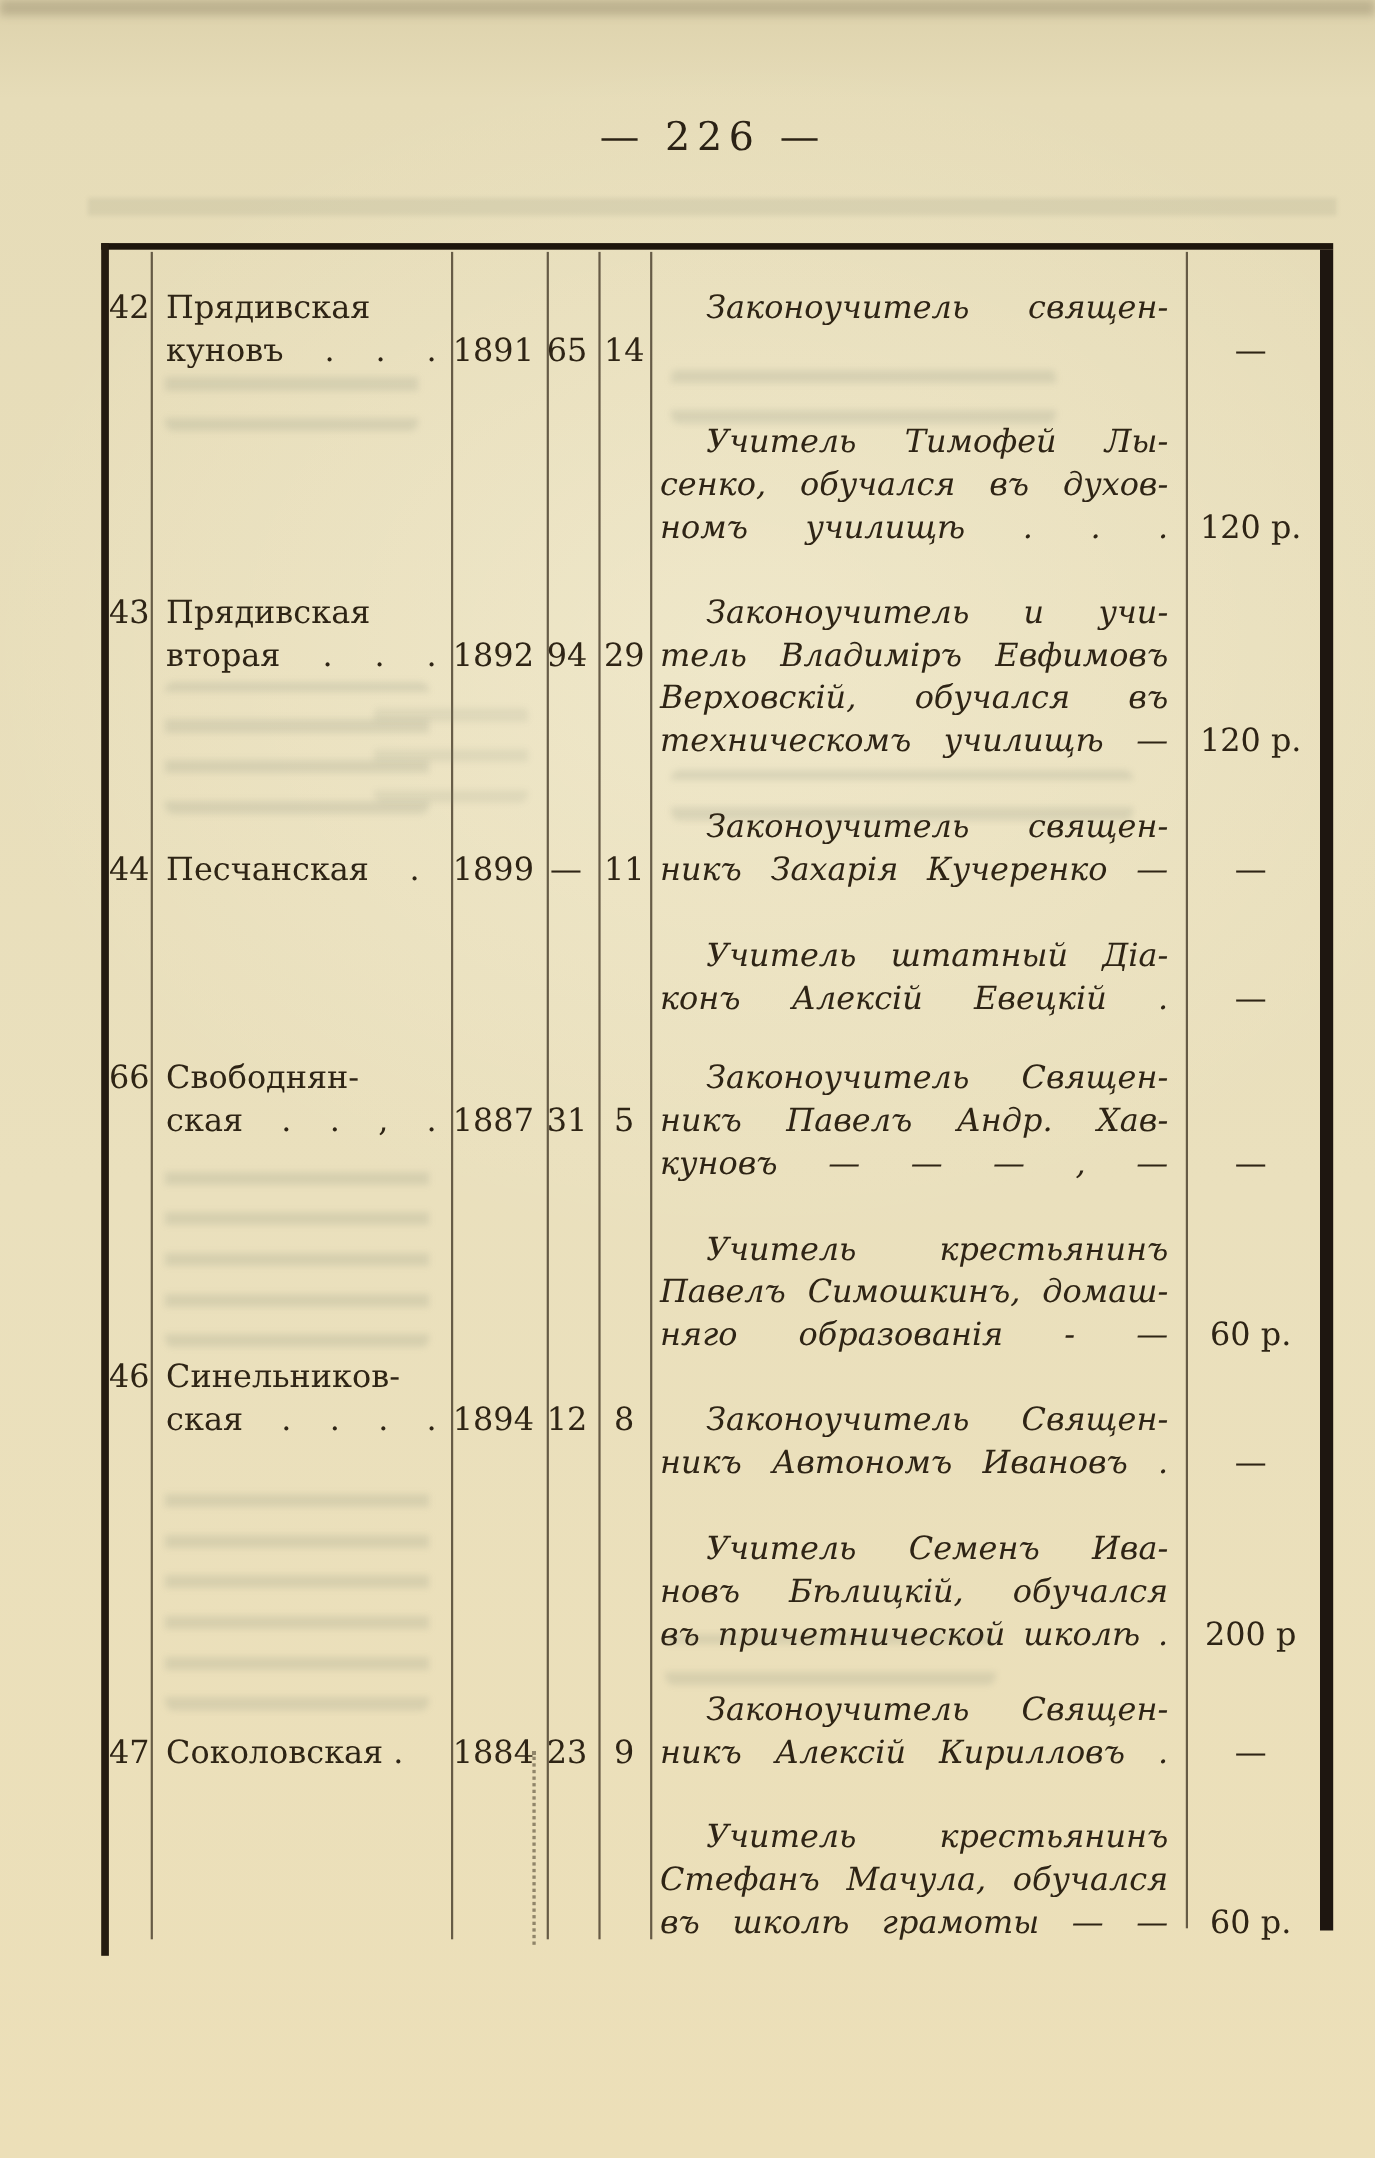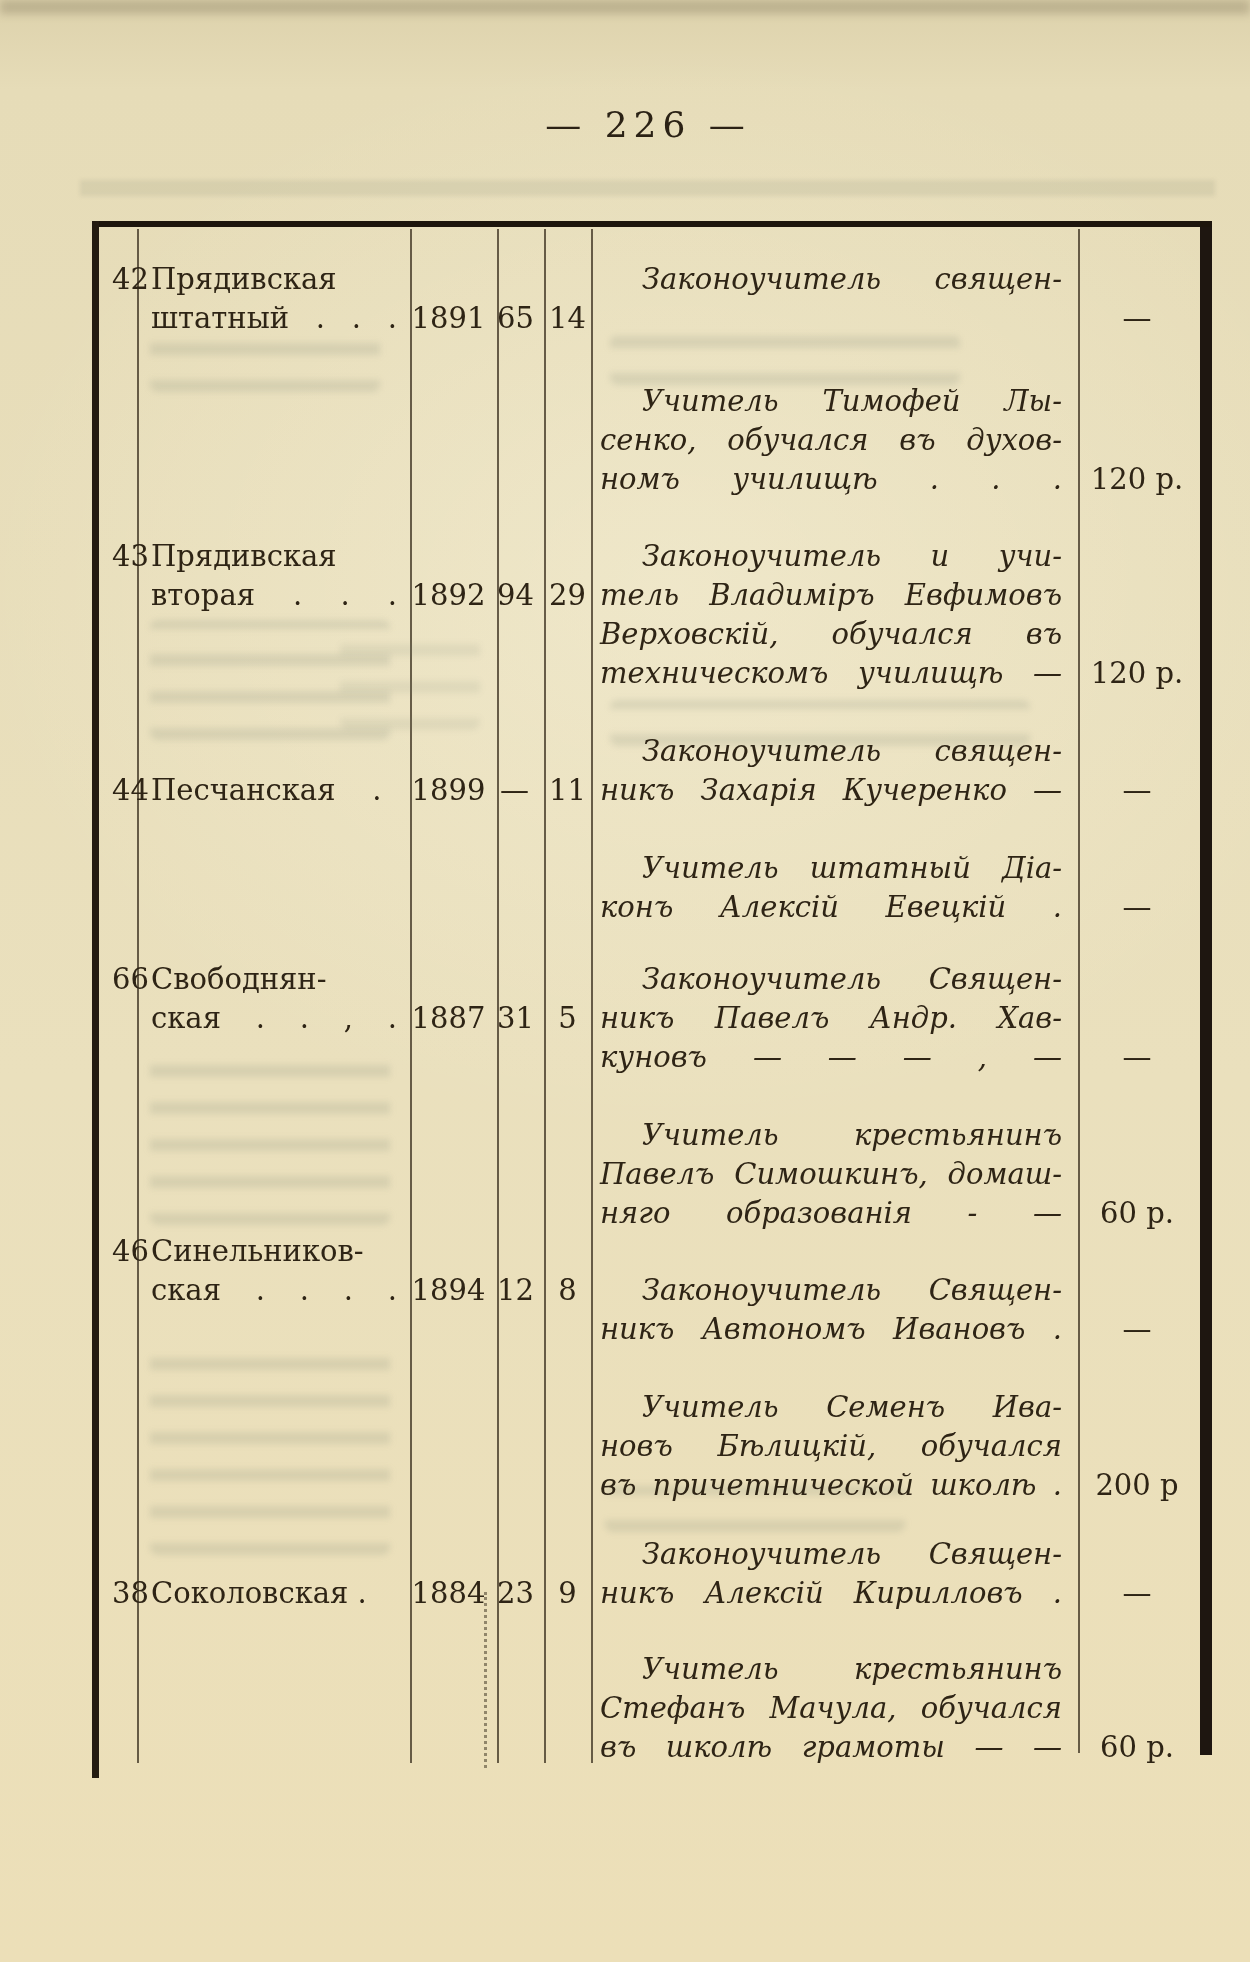--- a/index.html
+++ b/index.html
@@ -22,21 +22,21 @@
   .vrule{position:absolute;top:229px;width:2px;height:1534px;background:#453a28;opacity:.8;}
   .vr-num{left:137px;}
   .vr-name{left:410px;}
   .vr-year{left:497px;}
   .vr-n1{left:544px;}
   .vr-n2{left:591px;}
   .vr-sal{left:1078px;height:1524px;}
   .dotted-rule{position:absolute;left:484px;top:1592px;height:176px;width:0;border-left:3px dotted rgba(70,58,40,.55);}
   
   .ln{position:absolute;font-size:29px;line-height:39px;color:#2e2415;white-space:pre;}
-  .num{left:112px;width:37px;text-align:center;}
+  .num{left:99px;width:37px;text-align:center;}
   .name{left:151px;width:246px;}
   .year{left:400px;width:97px;text-align:center;}
   .c1{left:497px;width:35px;text-align:center;}
   .c2{left:544px;width:47px;text-align:center;}
   .desc{left:600px;width:462px;font-style:italic;}
   .sal{left:1078px;width:118px;text-align:center;}
   .j{text-align:justify;text-align-last:justify;white-space:normal;}
   .ind{padding-left:42px;box-sizing:border-box;}
   
   .ghost{position:absolute;background:repeating-linear-gradient(0deg,rgba(122,132,114,.17) 0 12px,rgba(0,0,0,0) 12px 37px);filter:blur(3px);border-radius:8px;}
@@ -65,21 +65,21 @@
   <div class="ghost" style="left:610px;top:335px;width:350px;height:50px;"></div>
   <div class="ghost" style="left:150px;top:620px;width:240px;height:120px;"></div>
   <div class="ghost" style="left:610px;top:700px;width:420px;height:46px;"></div>
   <div class="ghost" style="left:340px;top:640px;width:140px;height:90px;opacity:.7;"></div>
   <div class="ghost" style="left:150px;top:1055px;width:240px;height:170px;"></div>
   <div class="ghost" style="left:150px;top:1340px;width:240px;height:215px;"></div>
   <div class="ghost" style="left:605px;top:1486px;width:300px;height:46px;"></div>
 
   <div class="ln num" style="top:260px">42</div>
   <div class="ln name" style="top:260px">Прядивская</div>
-  <div class="ln name j" style="top:299px">штатный . . .</div>
+  <div class="ln name j" style="top:299px">куновъ . . .</div>
   <div class="ln year" style="top:299px">1891</div>
   <div class="ln c1" style="top:299px">65</div>
   <div class="ln c2" style="top:299px">14</div>
   <div class="ln desc j ind" style="top:260px">Законоучитель священ-</div>
   <div class="ln sal" style="top:299px">—</div>
   <div class="ln desc j ind" style="top:382px">Учитель Тимофей Лы-</div>
   <div class="ln desc j" style="top:421px">сенко, обучался въ духов-</div>
   <div class="ln desc j" style="top:460px">номъ училищѣ . . .</div>
   <div class="ln sal" style="top:460px">120 р.</div>
 
@@ -130,21 +130,21 @@
   <div class="ln c2" style="top:1271px">8</div>
   <div class="ln desc j ind" style="top:1271px">Законоучитель Священ-</div>
   <div class="ln desc j" style="top:1310px">никъ Автономъ Ивановъ .</div>
   <div class="ln sal" style="top:1310px">—</div>
   <div class="ln desc j ind" style="top:1388px">Учитель Семенъ Ива-</div>
   <div class="ln desc j" style="top:1427px">новъ Бѣлицкій, обучался</div>
   <div class="ln desc j" style="top:1466px">въ причетнической школѣ .</div>
   <div class="ln sal" style="top:1466px">200 р</div>
 
   <div class="ln desc j ind" style="top:1535px">Законоучитель Священ-</div>
-  <div class="ln num" style="top:1574px">38</div>
+  <div class="ln num" style="top:1574px">47</div>
   <div class="ln name" style="top:1574px">Соколовская .</div>
   <div class="ln year" style="top:1574px">1884</div>
   <div class="ln c1" style="top:1574px">23</div>
   <div class="ln c2" style="top:1574px">9</div>
   <div class="ln desc j" style="top:1574px">никъ Алексій Кирилловъ .</div>
   <div class="ln sal" style="top:1574px">—</div>
   <div class="ln desc j ind" style="top:1650px">Учитель крестьянинъ</div>
   <div class="ln desc j" style="top:1689px">Стефанъ Мачула, обучался</div>
   <div class="ln desc j" style="top:1728px">въ школѣ грамоты — —</div>
   <div class="ln sal" style="top:1728px">60 р.</div>

